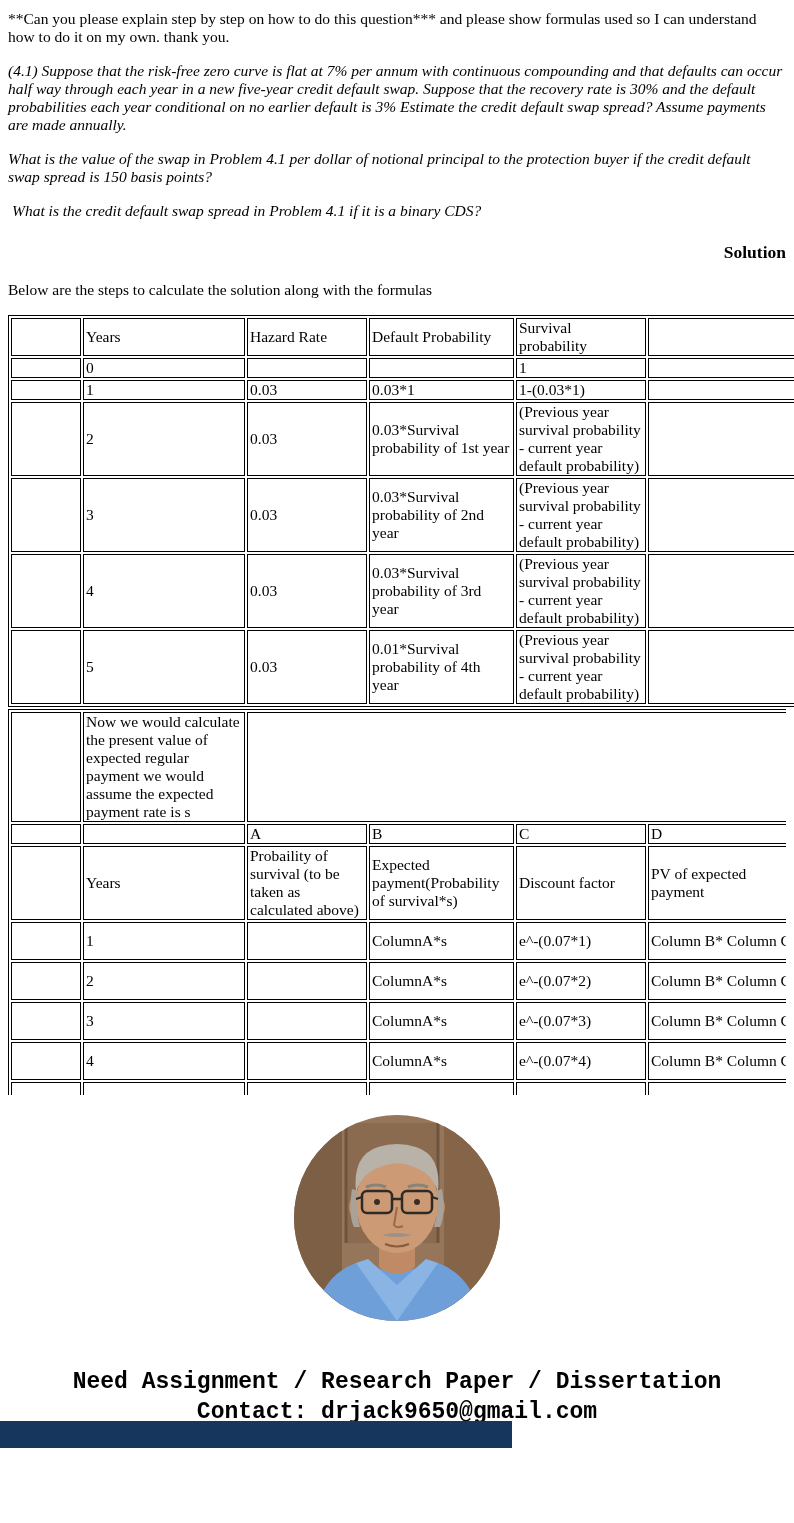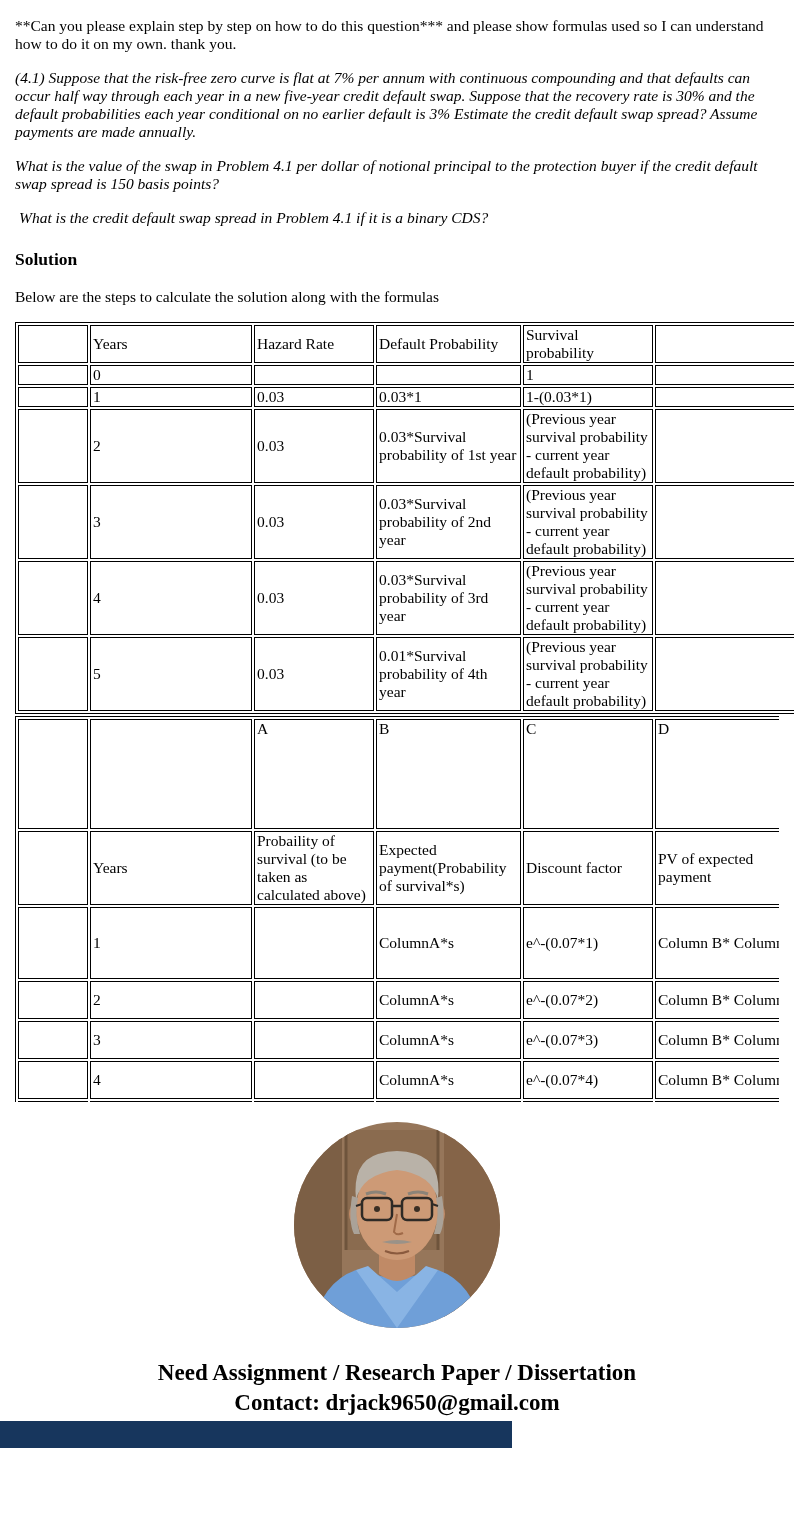--- a/index.html
+++ b/index.html
@@ -1,25 +1,25 @@
 <!DOCTYPE html>
 <html><head>
 <meta charset="utf-8">
 <style>
   * { box-sizing: border-box; }
   html, body { margin: 0; padding: 0; background: #fff; }
   body {
     width: 794px; height: 1523px; overflow: hidden; position: relative;
     font-family: "Liberation Serif", serif; color: #000;
   }
-  .page { position: relative; width: 794px; height: 1448px; padding: 15px; }
+  .page { position: relative; width: 794px; height: 1448px; padding: 8px; }
   p.para { font-size: 15.5px; line-height: 18px; margin: 16px 0; }
   p.first { margin-top: 2px; }
   .italic { font-style: italic; }
-  h2.solution { font-size: 17.5px; font-weight: bold; margin: 22px 0 18px 0; font-family: "Liberation Serif", serif; }
+  h2.solution { font-size: 17.5px; font-weight: bold; margin: 22px 0 18px 0; font-family: "Liberation Serif", serif; text-align: right; }
   p.tight { margin: 15px 0 18px 4px; }
 
   table.doc-table {
     border-collapse: separate; border-spacing: 2px; table-layout: fixed;
     width: 778px; border: 1px solid #000; background: #fff;
   }
   table.doc-table td {
     border: 1px solid #000; padding: 0 2px;
     font-size: 15.5px; line-height: 18px; vertical-align: middle;
     word-wrap: break-word; overflow: hidden;
@@ -35,22 +35,22 @@
   #t2 tr:nth-child(1) td { vertical-align: top; }
   #t2 tr:nth-child(2) { height: 20px; }
   #t2 tr:nth-child(3) { height: 72px; }
   #t2 tr:nth-child(n+4) { height: 38px; }
 
   .table2-clip { height: 386px; overflow: hidden; margin-top: 2px; }
 
   .photo-wrap { width: 206px; height: 206px; margin: 20px auto 0 auto; }
 
   .footer-text {
-    margin-top: 30px; text-align: center;
-    font-family: Liberation Serif, serif; font-weight: bold;
+    margin-top: 46px; text-align: center;
+    font-family: Liberation Mono, monospace; font-weight: bold;
     font-size: 23px; line-height: 30px; color: #000;
   }
   .footer-bar {
     position: absolute; left: 0; bottom: 0;
     width: 512px; height: 27px; background: #17365d;
   }
 </style>
 </head>
 <body>
 
@@ -142,20 +142,25 @@
     <table id="t2" class="doc-table">
       <colgroup>
         <col class="cA">
           <col class="cB">
           <col class="cC">
           <col class="cD">
           <col class="cE">
           <col class="cF">
       </colgroup>
     <tbody>
+          <tr>
+            <td></td>
+            <td>Now we would calculate the present value of expected regular payment we would assume the expected payment rate is s</td>
+            <td colspan="4"></td>
+          </tr>
           <tr>
             <td></td>
             <td></td>
             <td>A</td>
             <td>B</td>
             <td>C</td>
             <td>D</td>
           </tr>
           <tr>
             <td></td>

